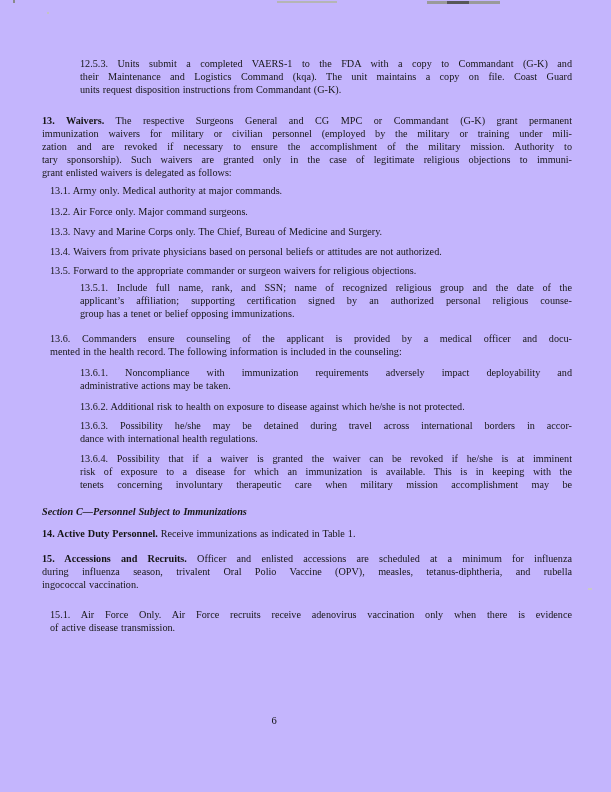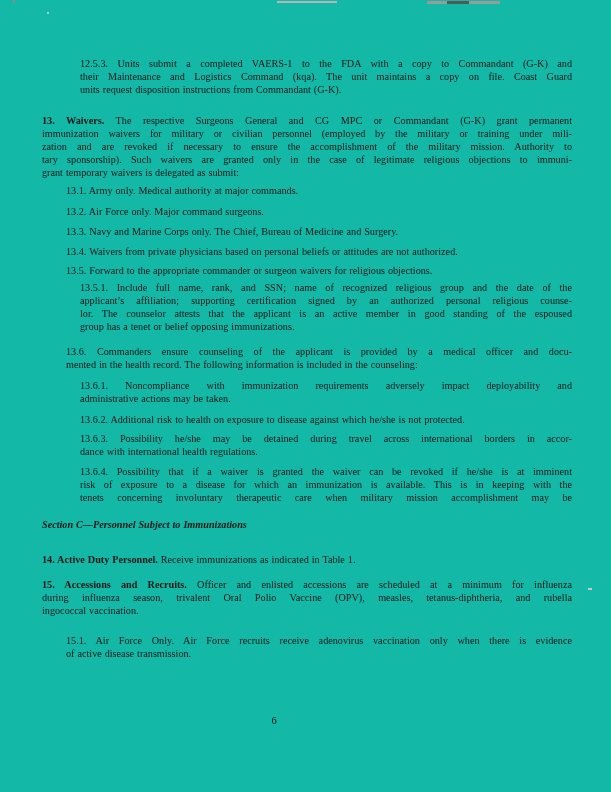--- a/index.html
+++ b/index.html
@@ -4,24 +4,24 @@
 <style>
   html,body{margin:0;padding:0;}
   body{
     width:611px;height:792px;
     background:#ffffff;
     font-family:"Liberation Serif", serif;
     color:#161616;
     position:relative;
     overflow:hidden;
   }
-  .page{position:absolute;inset:0;background:#14b8a6;overflow:hidden;}
+  .page{position:absolute;inset:0;background:#c4b5fd;overflow:hidden;}
   .content{position:absolute;left:42px;top:57px;width:530px;}
   .para{font-size:10.2px;line-height:13px;word-spacing:0.4px;}
-  .lvl1{margin-left:24px;}
+  .lvl1{margin-left:8px;}
   .lvl2{margin-left:38px;}
   .line{white-space:nowrap;overflow:hidden;}
   .line.full{text-align:justify;text-align-last:justify;}
   .b{font-weight:bold;}
   .heading .line{font-weight:bold;font-style:italic;}
   .pagenum{position:absolute;left:263px;top:715px;width:22px;text-align:center;font-size:10.5px;color:#111;}
   
   .art{position:absolute;}
   .art-top-1{left:277px;top:1px;width:60px;height:2px;background:#b5b5b5;}
   .art-top-2{left:427px;top:1px;width:73px;height:3px;background:#9a9a9a;}
@@ -46,41 +46,40 @@
       <div class="para lvl2" style="margin-top: 0px;">
         <div class="line full">12.5.3.  Units submit a completed VAERS-1 to the FDA with a copy to Commandant (G-K) and</div>
         <div class="line full">their Maintenance and Logistics Command (kqa).  The unit maintains a copy on file.  Coast Guard</div>
         <div class="line">units request disposition instructions from Commandant (G-K).</div>
       </div>
       <div class="para lvl0" style="margin-top: 18px;">
         <div class="line full"><span class="b">13.  Waivers.</span> The respective Surgeons General and CG MPC or Commandant (G-K) grant permanent</div>
         <div class="line full">immunization waivers for military or civilian personnel (employed by the military or training under mili-</div>
         <div class="line full">zation and are revoked if necessary to ensure the accomplishment of the military mission.  Authority to</div>
         <div class="line full">tary sponsorship).  Such waivers are granted only in the case of legitimate religious objections to immuni-</div>
-        <div class="line">grant temporary waivers is delegated as submit:</div>
+        <div class="line">grant enlisted waivers is delegated as follows:</div>
       </div>
       <div class="para lvl1" style="margin-top: 5px;">
         <div class="line">13.1.  Army only.  Medical authority at major commands.</div>
       </div>
       <div class="para lvl1" style="margin-top: 8px;">
         <div class="line">13.2.  Air Force only.  Major command surgeons.</div>
       </div>
       <div class="para lvl1" style="margin-top: 7px;">
         <div class="line">13.3.  Navy and Marine Corps only.  The Chief, Bureau of Medicine and Surgery.</div>
       </div>
       <div class="para lvl1" style="margin-top: 7px;">
         <div class="line">13.4.  Waivers from private physicians based on personal beliefs or attitudes are not authorized.</div>
       </div>
       <div class="para lvl1" style="margin-top: 6px;">
         <div class="line">13.5.  Forward to the appropriate commander or surgeon waivers for religious objections.</div>
       </div>
       <div class="para lvl2" style="margin-top: 4px;">
         <div class="line full">13.5.1.  Include full name, rank, and SSN; name of recognized religious group and the date of the</div>
         <div class="line full">applicant’s affiliation; supporting certification signed by an authorized personal religious counse-</div>
-        <div class="line full">lor. The counselor attests that the applicant is an active member in good standing of the espoused</div>
         <div class="line">group has a tenet or belief opposing immunizations.</div>
       </div>
       <div class="para lvl1" style="margin-top: 12px;">
         <div class="line full">13.6.  Commanders ensure counseling of the applicant is provided by a medical officer and docu-</div>
         <div class="line">mented in the health record.  The following information is included in the counseling:</div>
       </div>
       <div class="para lvl2" style="margin-top: 8px;">
         <div class="line full">13.6.1.  Noncompliance with immunization requirements adversely impact deployability and</div>
         <div class="line">administrative actions may be taken.</div>
       </div>
@@ -92,21 +91,21 @@
         <div class="line">dance with international health regulations.</div>
       </div>
       <div class="para lvl2" style="margin-top: 7px;">
         <div class="line full">13.6.4.  Possibility that if a waiver is granted the waiver can be revoked if he/she is at imminent</div>
         <div class="line full">risk of exposure to a disease for which an immunization is available.  This is in keeping with the</div>
         <div class="line full">tenets concerning involuntary therapeutic care when military mission accomplishment may be</div>
       </div>
       <div class="para lvl0 heading" style="margin-top: 14px;">
         <div class="line">Section C—Personnel Subject to Immunizations</div>
       </div>
-      <div class="para lvl0" style="margin-top: 22px;">
+      <div class="para lvl0" style="margin-top: 9px;">
         <div class="line"><span class="b">14.  Active Duty Personnel.</span> Receive immunizations as indicated in Table 1.</div>
       </div>
       <div class="para lvl0" style="margin-top: 12px;">
         <div class="line full"><span class="b">15.  Accessions and Recruits.</span> Officer and enlisted accessions are scheduled at a minimum for influenza</div>
         <div class="line full">during influenza season, trivalent Oral Polio Vaccine (OPV), measles, tetanus-diphtheria, and rubella</div>
         <div class="line">ingococcal vaccination.</div>
       </div>
       <div class="para lvl1" style="margin-top: 17px;">
         <div class="line full">15.1.  Air Force Only.  Air Force recruits receive adenovirus vaccination only when there is evidence</div>
         <div class="line">of active disease transmission.</div>

